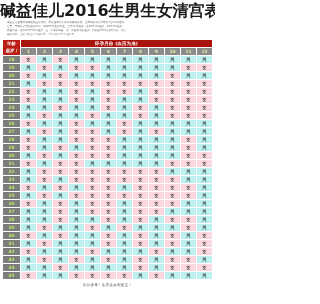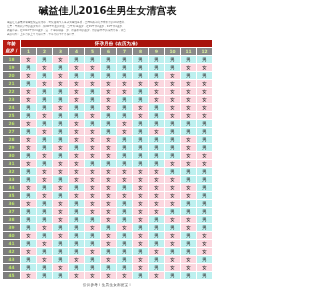--- a/index.html
+++ b/index.html
@@ -7,21 +7,21 @@
     width:215px;height:304px;overflow:hidden;
     background:#ffffff;
     font-family:"DejaVu Sans","Liberation Sans",sans-serif;
     -webkit-font-smoothing:none;
   }
   .page{width:215px;height:304px;position:relative;background:#fff;box-sizing:border-box;}
 
   
   .title{
     text-align:center;
-    font-size:10px;
+    font-size:16px;
     font-weight:bold;
     color:#1a1a1a;
     letter-spacing:0px;
     padding-top:5px;
     line-height:12px;
     white-space:nowrap;
   }
 
   
   .intro{

